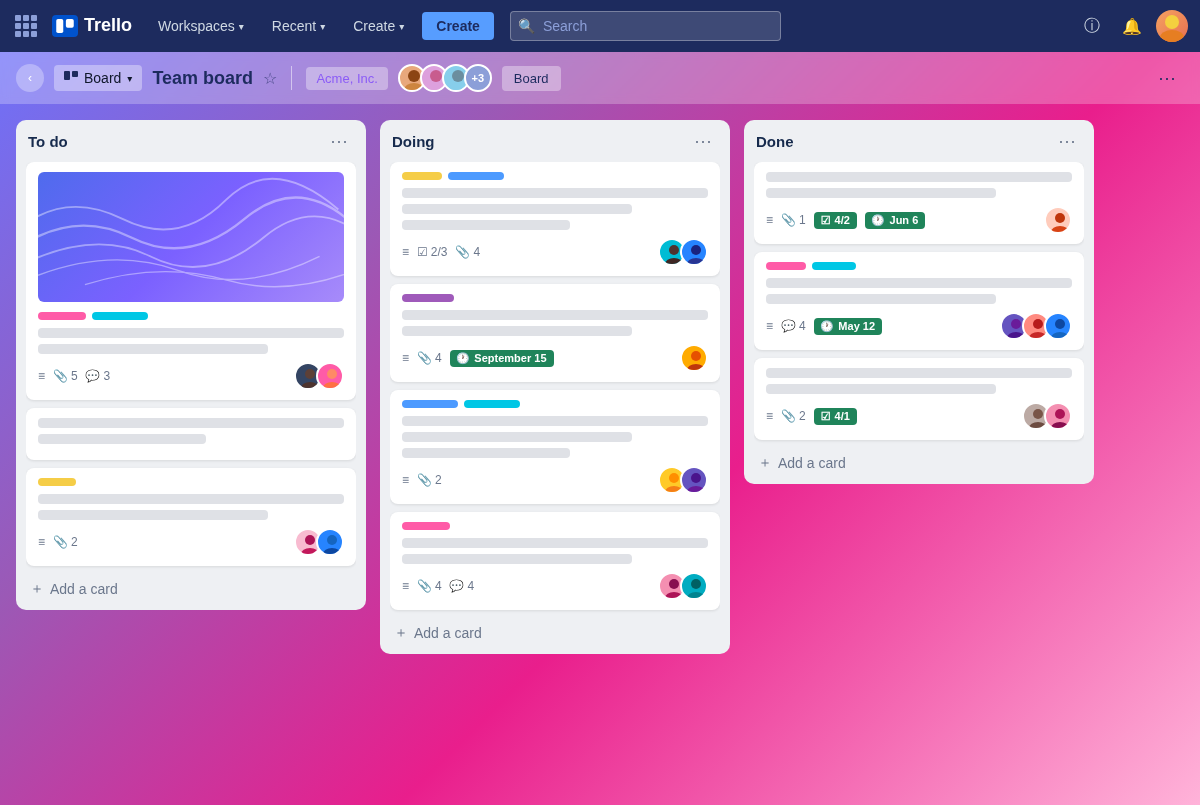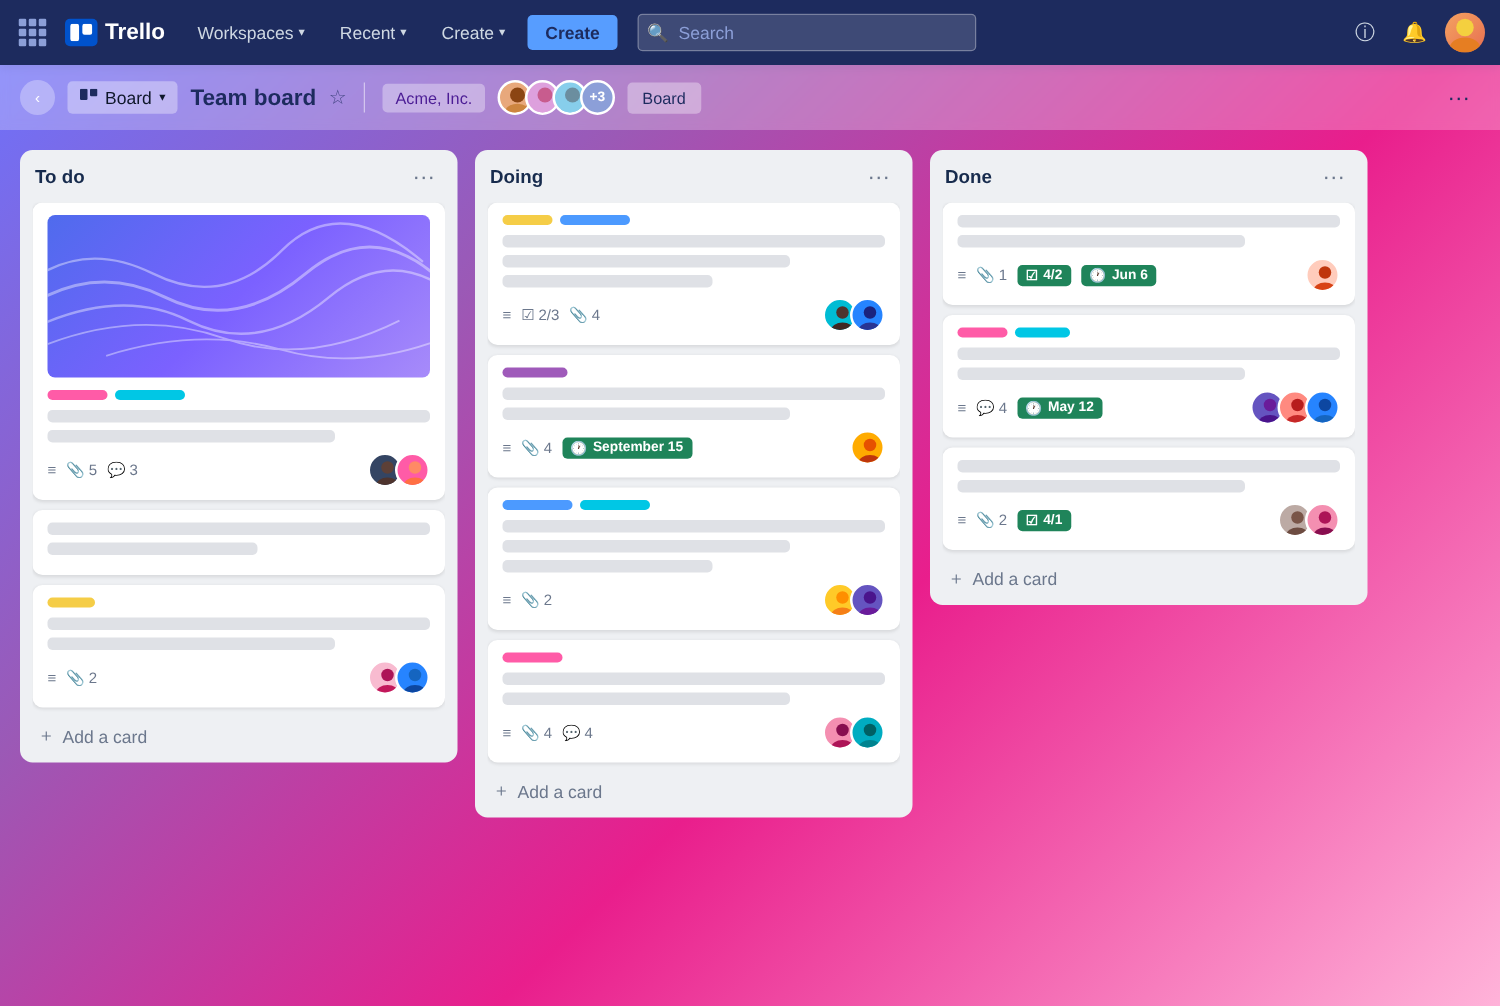--- a/index.html
+++ b/index.html
@@ -169,21 +169,21 @@
       width: 1px;
       height: 24px;
       background: rgba(255,255,255,0.5);
       margin: 0 4px;
     }
     .workspace-badge {
       background: rgba(255,255,255,0.35);
       border-radius: 4px;
       padding: 4px 10px;
       font-size: 13px;
-      color: #4c1d95;
+      color: #8b5cf6;
       font-weight: 500;
       cursor: pointer;
     }
     .member-avatars {
       display: flex;
       align-items: center;
     }
     .member-avatar {
       width: 28px; height: 28px;
       border-radius: 50%;

